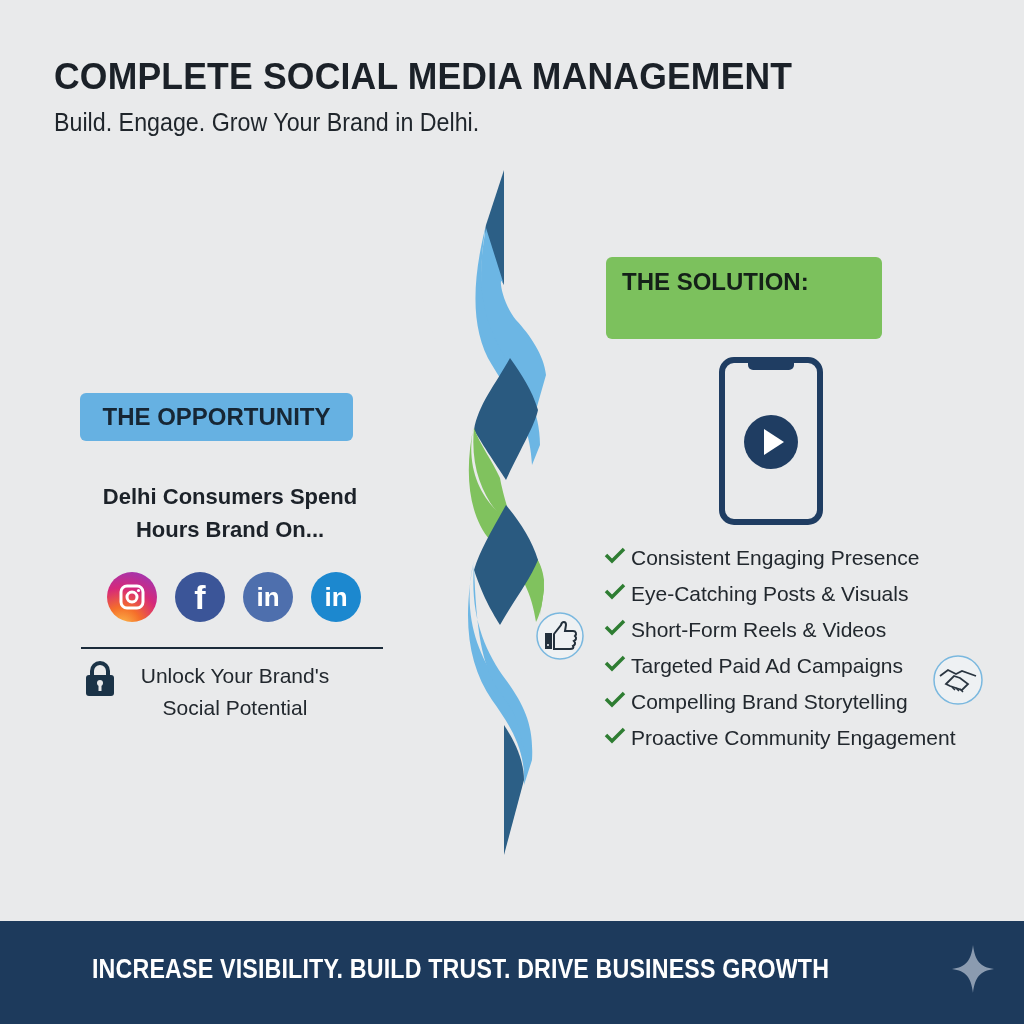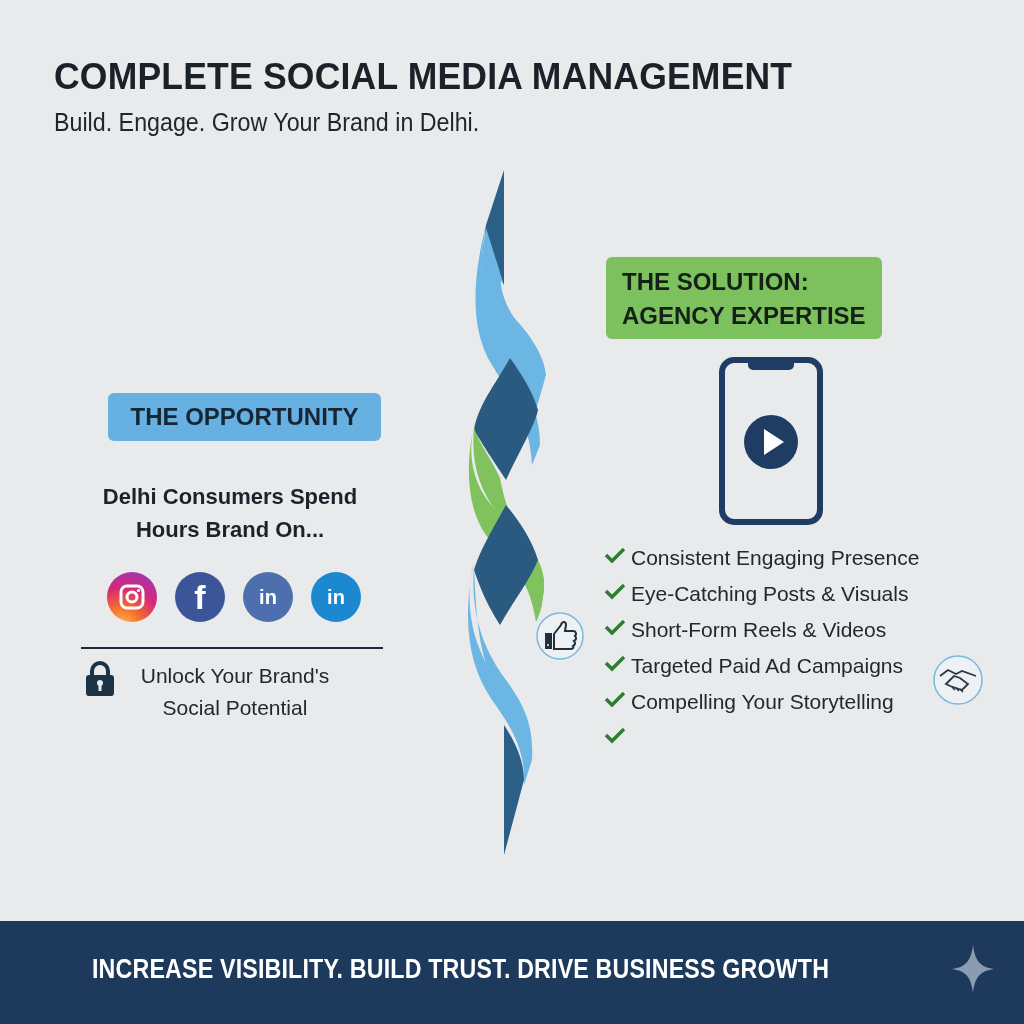--- a/index.html
+++ b/index.html
@@ -22,32 +22,32 @@
       transform: scaleX(0.93); transform-origin: left;
     }
     
     .ribbon { position: absolute; left: 440px; top: 160px; width: 160px; height: 710px; }
 
     
     .opp-badge {
       position: absolute; left: 80px; top: 393px; width: 273px; height: 48px;
       background: #66b1e2; border-radius: 6px;
       display: flex; align-items: center; justify-content: center;
-      font-size: 24px; font-weight: 700; color: #172634; margin-left: 28px;
+      font-size: 24px; font-weight: 700; color: #172634;
     }
     .opp-text {
       position: absolute; left: 70px; top: 480px; width: 320px;
       text-align: center; font-size: 22px; font-weight: 700; line-height: 33px;
       color: #1c2229;
     }
     .socials { position: absolute; left: 107px; top: 572px; display: flex; gap: 18px; }
     .soc {
       width: 50px; height: 50px; border-radius: 50%;
       display: flex; align-items: center; justify-content: center;
-      color: #fff; font-weight: 700; font-size: 20px;
+      color: #fff; font-weight: 700; font-size: 26px;
     }
     .soc.ig { background: radial-gradient(circle at 30% 110%, #fdc24e 0%, #f56f2a 30%, #d6287a 60%, #8e3bc3 100%); }
     .soc.fb { background: #3b5598; font-size: 34px; }
     .soc.li1 { background: #4e6fad; }
     .soc.li2 { background: #1c88cf; }
     .divider { position: absolute; left: 81px; top: 647px; width: 302px; height: 2px; background: #1b2b3a; }
     .lock { position: absolute; left: 84px; top: 660px; }
     .unlock {
       position: absolute; left: 120px; top: 660px; width: 230px;
       text-align: center; font-size: 21px; line-height: 32px; color: #22282e;
@@ -143,21 +143,20 @@
 
 <svg class="thumb" width="50" height="50" viewBox="0 0 50 50">
   <circle cx="25" cy="25" r="23" fill="#eef1f3" stroke="#7ab8df" stroke-width="1.5"></circle>
   <rect x="10" y="22" width="7" height="16" fill="#23303c"></rect>
   <circle cx="13" cy="34" r="1" fill="#eef1f3"></circle>
   <path d="M19 23 L26 14 C27 10 31 10 31 14 L30 20 L38 20 C41 20 42 23 40 25 C42 27 41 29 39 30 C41 32 40 34 38 35 C39 37 38 38 35 38 L19 38 Z" fill="none" stroke="#23303c" stroke-width="2"></path>
 </svg>
 
 <div class="sol-badge">
   <div>THE SOLUTION:</div>
-  <div>AGENCY EXPERTISE</div>
 </div>
 
 <svg class="phone" width="106" height="170" viewBox="0 0 106 170">
   <rect x="4" y="4" width="98" height="162" rx="12" fill="none" stroke="#1f3d62" stroke-width="6"></rect>
   <path d="M30 4 H76 V9 a5 5 0 0 1 -5 5 H35 a5 5 0 0 1 -5 -5 Z" fill="#1f3d62"></path>
   <circle cx="53" cy="86" r="27" fill="#1f3d62"></circle>
   <path d="M46 73 L66 86 L46 99 Z" fill="#ffffff"></path>
 </svg>
 
 <ul class="features">
@@ -182,26 +181,27 @@
   <li>
     <svg class="check" width="22" height="18" viewBox="0 0 22 18">
         <path d="M2 9 L8 15 L20 3" fill="none" stroke="#2e7d32" stroke-width="3.5"></path>
       </svg>
     <span>Targeted Paid Ad Campaigns</span>
   </li>
   <li>
     <svg class="check" width="22" height="18" viewBox="0 0 22 18">
         <path d="M2 9 L8 15 L20 3" fill="none" stroke="#2e7d32" stroke-width="3.5"></path>
       </svg>
-    <span>Compelling Your Storytelling</span>
-  </li>
-  <li>
-    <svg class="check" width="22" height="18" viewBox="0 0 22 18">
-        <path d="M2 9 L8 15 L20 3" fill="none" stroke="#2e7d32" stroke-width="3.5"></path>
-      </svg>
+    <span>Compelling Brand Storytelling</span>
+  </li>
+  <li>
+    <svg class="check" width="22" height="18" viewBox="0 0 22 18">
+        <path d="M2 9 L8 15 L20 3" fill="none" stroke="#2e7d32" stroke-width="3.5"></path>
+      </svg>
+    <span>Proactive Community Engagement</span>
   </li>
 </ul>
 
 <svg class="handshake" width="52" height="52" viewBox="0 0 52 52">
   <circle cx="26" cy="26" r="24" fill="#eef1f3" stroke="#7ab8df" stroke-width="1.5"></circle>
   <path d="M8 22 L16 16 L24 20 L30 17 L44 22" fill="none" stroke="#2a3540" stroke-width="1.8"></path>
   <path d="M14 30 L22 22 L28 24 L36 30 L30 36 L24 34 L18 32 Z" fill="none" stroke="#2a3540" stroke-width="1.8"></path>
   <path d="M20 33 L23 36 M24 34 L27 37 M28 35 L31 38" stroke="#2a3540" stroke-width="1.6"></path>
 </svg>
 

